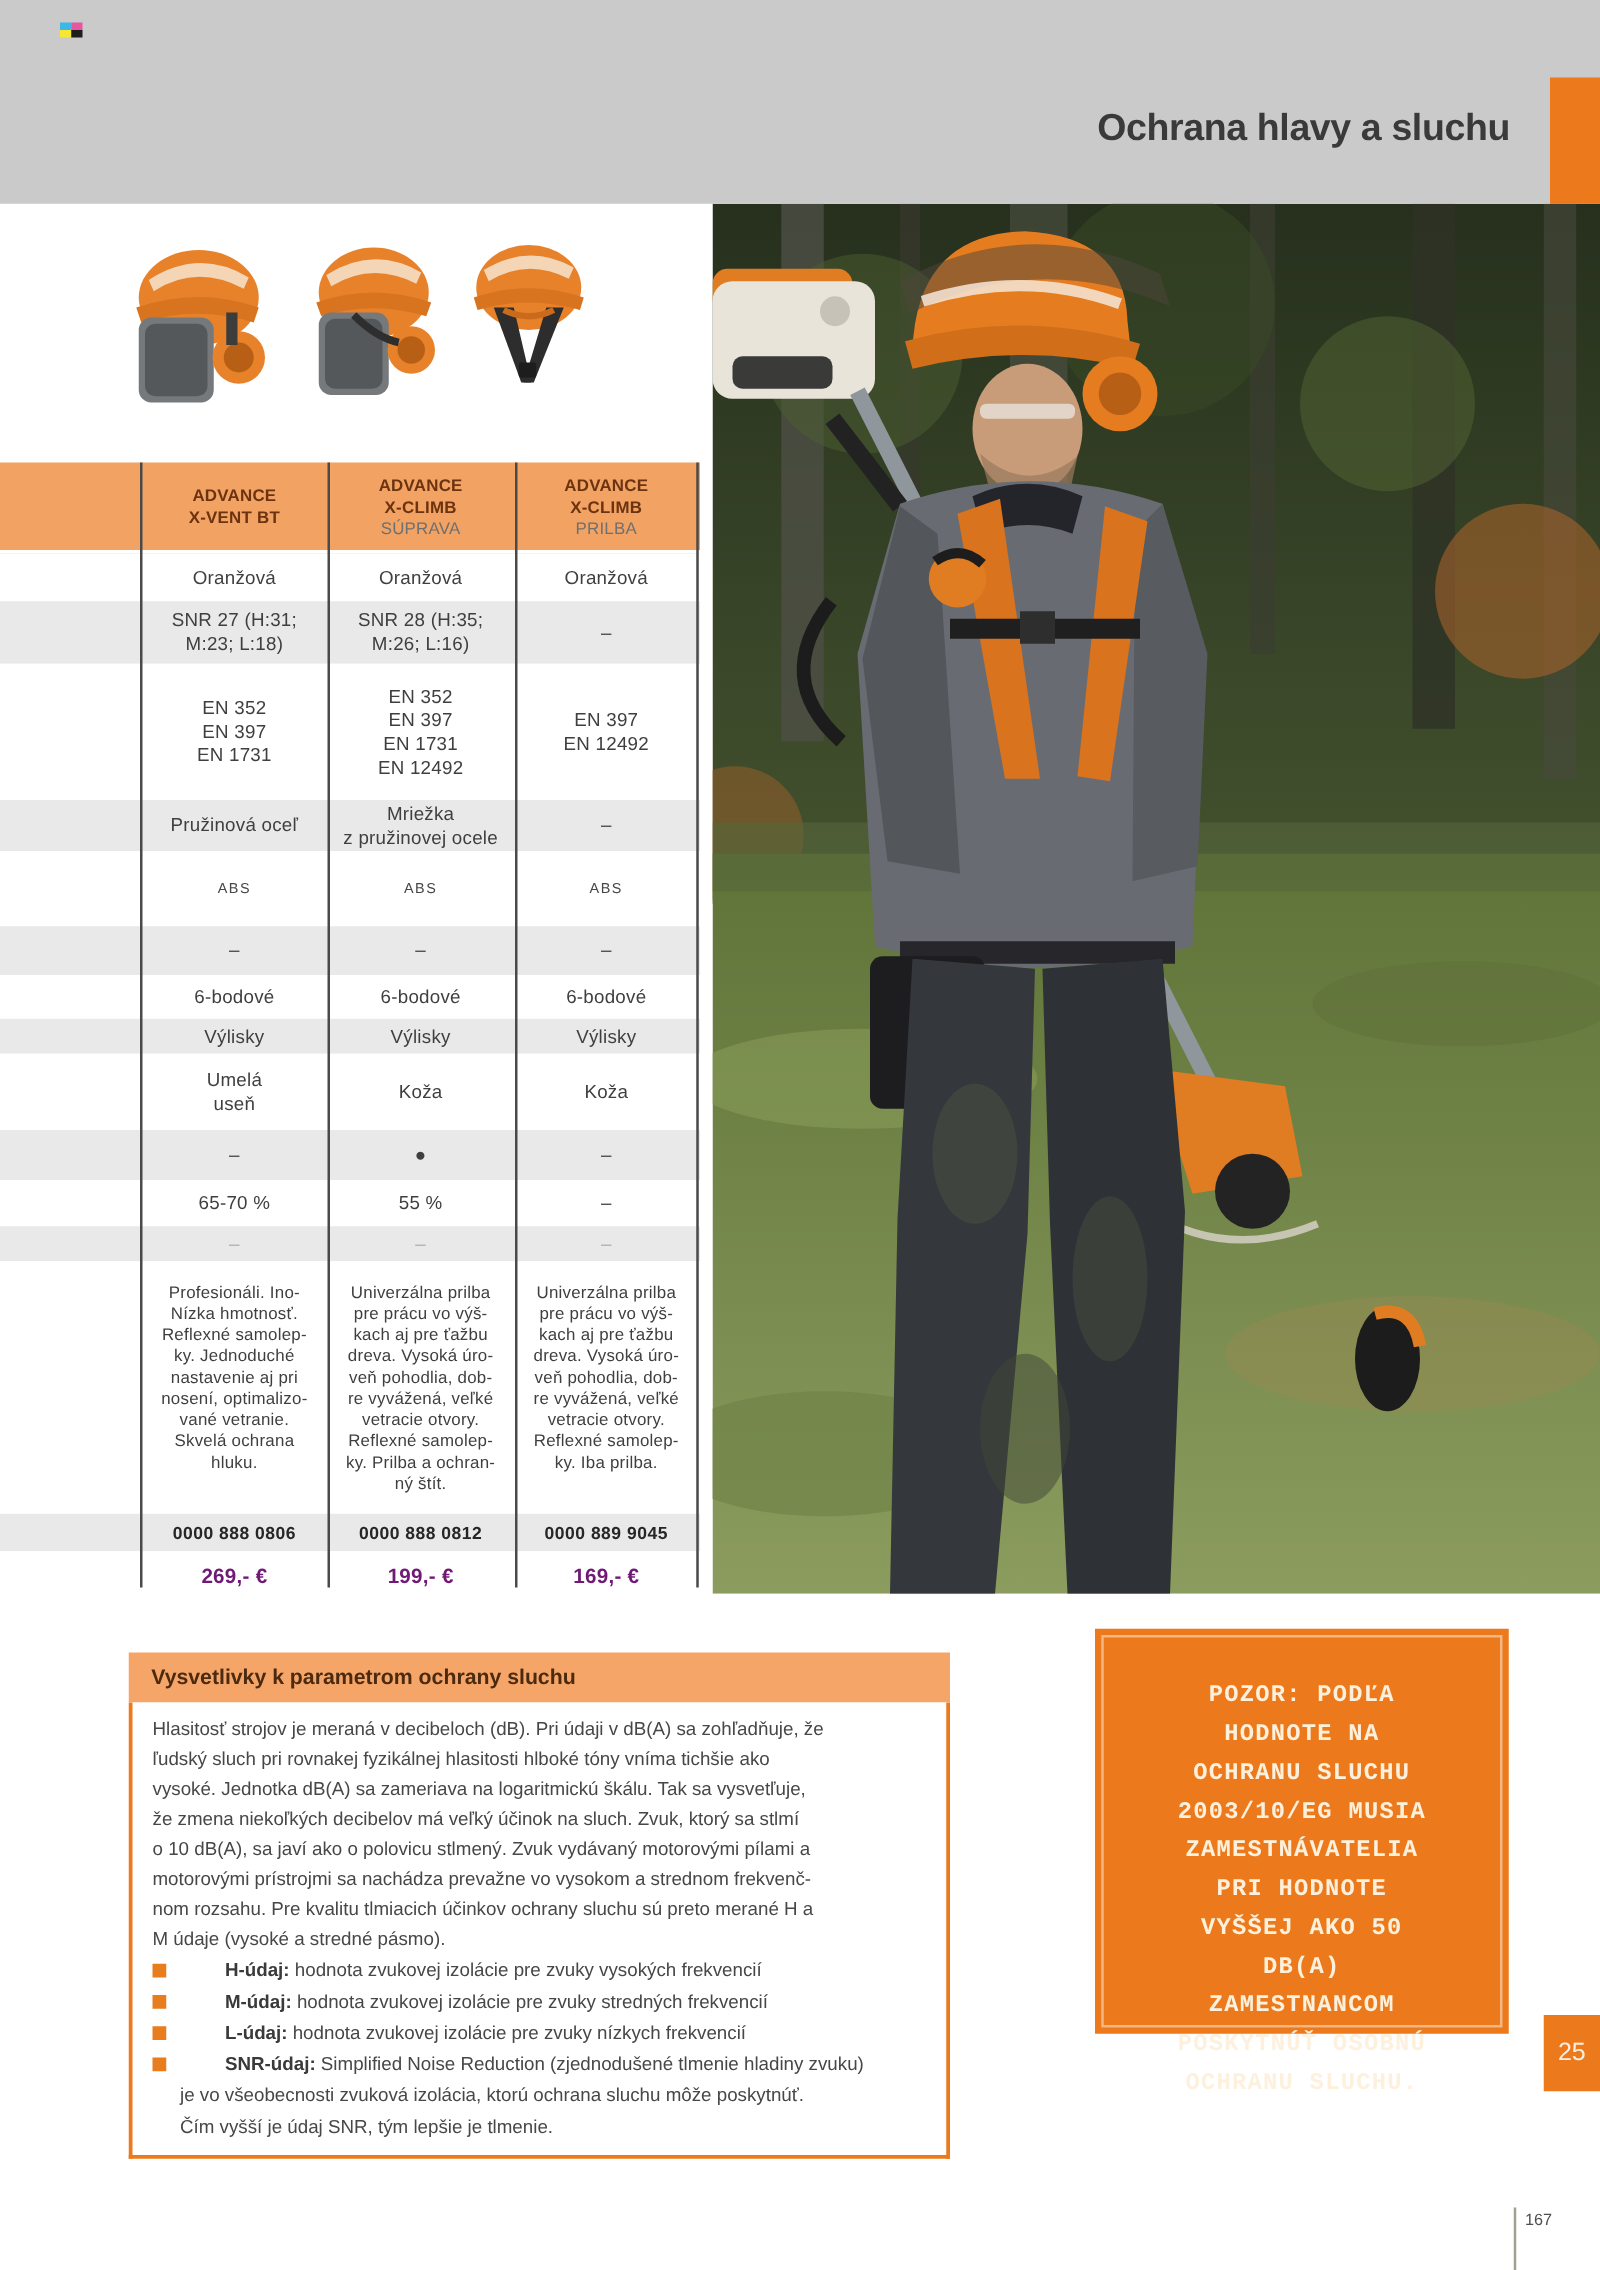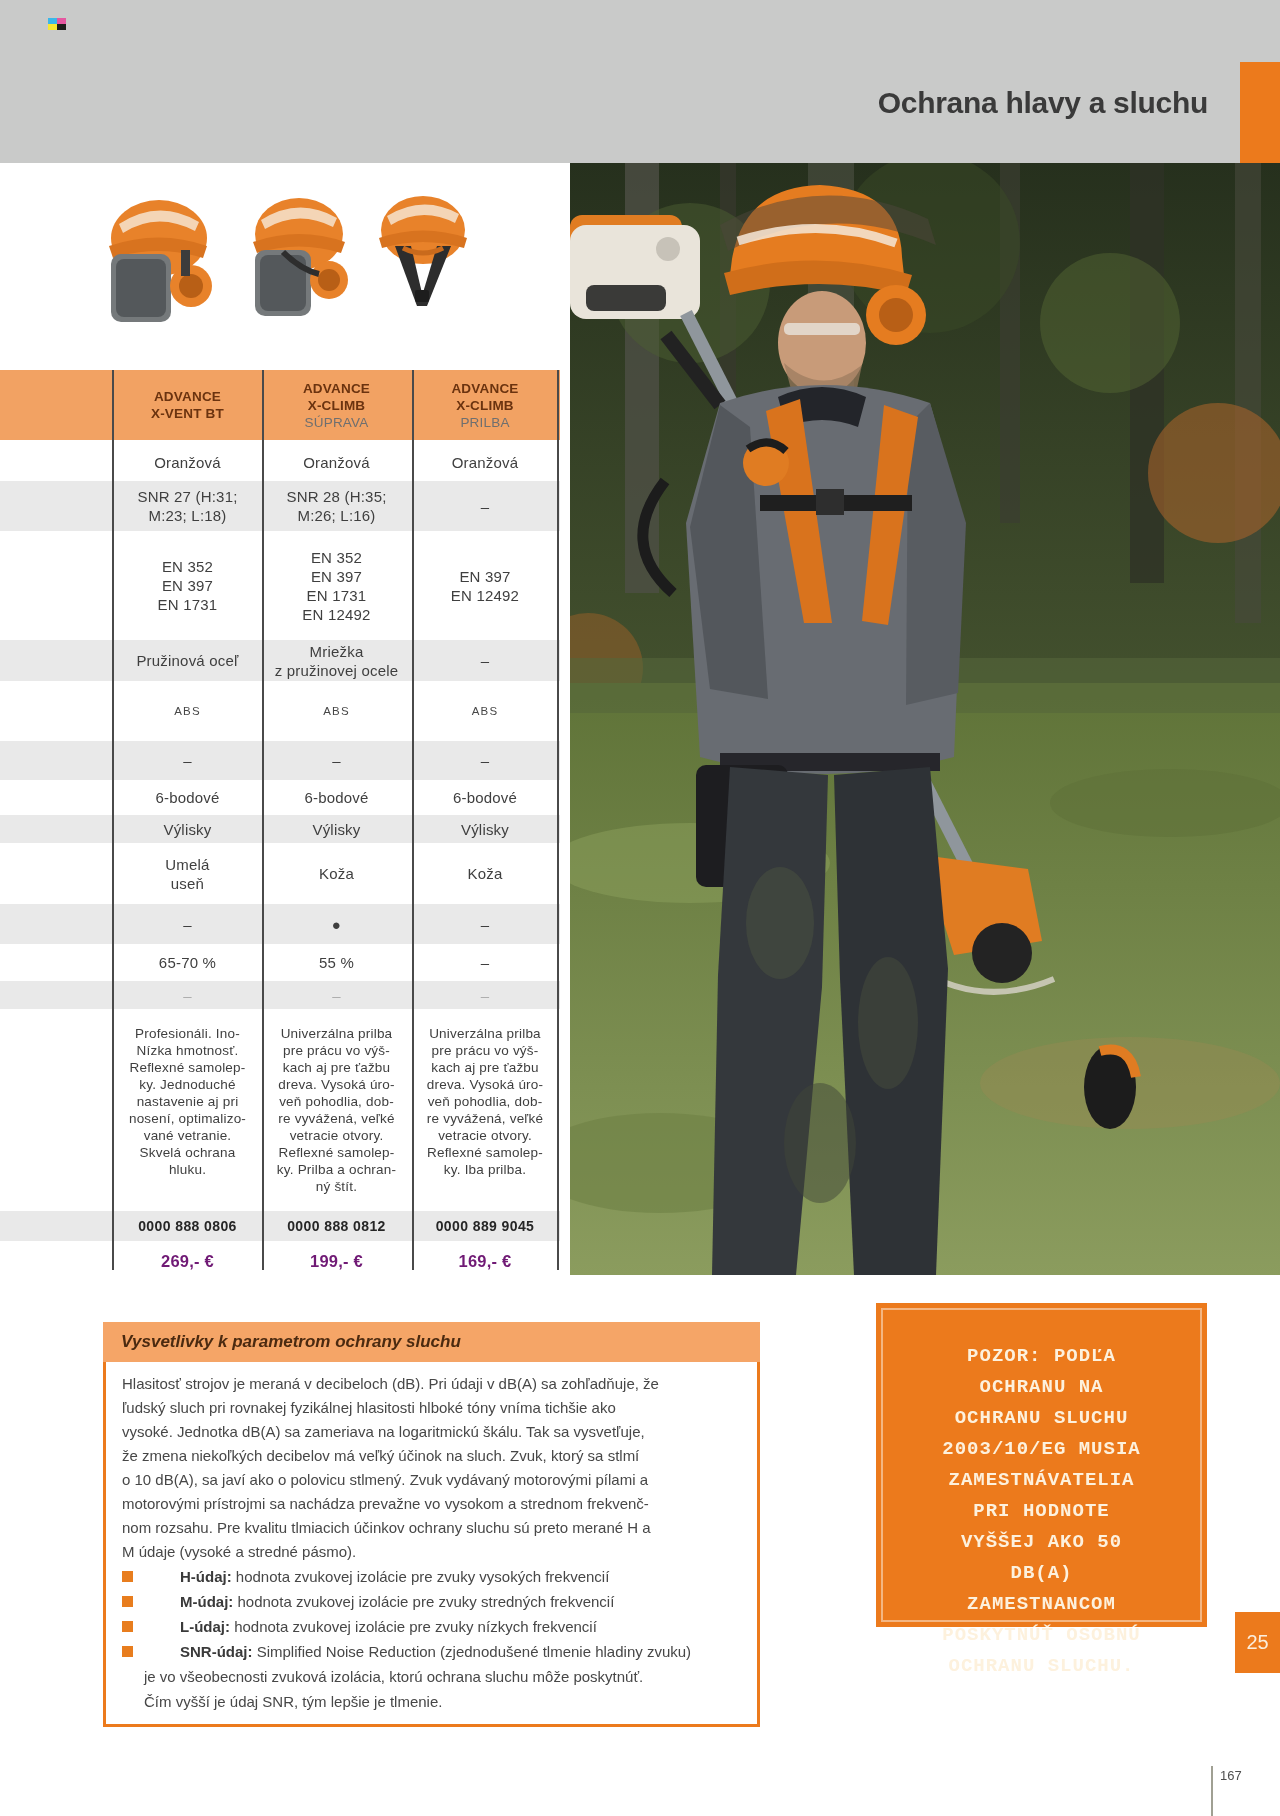--- a/index.html
+++ b/index.html
@@ -36,21 +36,21 @@
   .t-row.price .t-cell:not(.gutter){font-size:16.5px;font-weight:bold;color:#701a75;}
   .v-line{position:absolute;top:0;width:2px;height:900px;background:#4a4a4a;}
   .t-row.header{border-bottom:3px solid #ffffff;box-sizing:content-box;}
 
   
   .hero{position:absolute;left:570px;top:163px;width:710px;height:1112px;}
 
   
   .legend{position:absolute;left:103px;top:1322px;width:657px;}
   .legend-header{height:40px;background:#f5a567;display:flex;align-items:center;padding-left:18px;
-                 font-size:17px;font-weight:bold;color:#4b2a10;box-sizing:border-box;font-style:italic;}
+                 font-size:17px;font-weight:bold;color:#4b2a10;box-sizing:border-box;}
   .legend-body{background:#ffffff;border:3px solid #ec7a1c;border-top:none;box-sizing:border-box;
                padding:10px 16px 8px 16px;height:365px;overflow:hidden;}
   .p-line{font-size:15px;line-height:24px;color:#474747;}
   .b-line{font-size:15px;line-height:25px;color:#474747;position:relative;padding-left:22px;}
   .b-sq{position:absolute;left:0;top:7px;width:11px;height:11px;background:#e87d1e;}
   .b-label{font-weight:bold;color:#3a3a3a;margin-left:36px;}
   .b-line.cont{padding-left:22px;}
 
   
   .notice{position:absolute;left:876px;top:1303px;width:331px;height:324px;background:#ec7a1c;box-sizing:border-box;font-family:Liberation Mono, monospace;}
@@ -342,21 +342,21 @@
           <div class="b-line cont">je vo všeobecnosti zvuková izolácia, ktorú ochrana sluchu môže poskytnúť.</div>
           <div class="b-line cont">Čím vyšší je údaj SNR, tým lepšie je tlmenie.</div>
         </div>
     </div>
   </div>
 
   <div class="notice">
     <div class="notice-inner"></div>
     <div class="notice-text">
         <div class="n-line">POZOR: PODĽA</div>
-        <div class="n-line">OCHRANU NA</div>
+        <div class="n-line">HODNOTE NA</div>
         <div class="n-line">OCHRANU SLUCHU</div>
         <div class="n-line">2003/10/EG MUSIA</div>
         <div class="n-line">ZAMESTNÁVATELIA</div>
         <div class="n-line">PRI HODNOTE</div>
         <div class="n-line">VYŠŠEJ AKO 50</div>
         <div class="n-line">DB(A)</div>
         <div class="n-line">ZAMESTNANCOM</div>
         <div class="n-line">POSKYTNÚŤ OSOBNÚ</div>
         <div class="n-line">OCHRANU SLUCHU.</div>
       </div>

